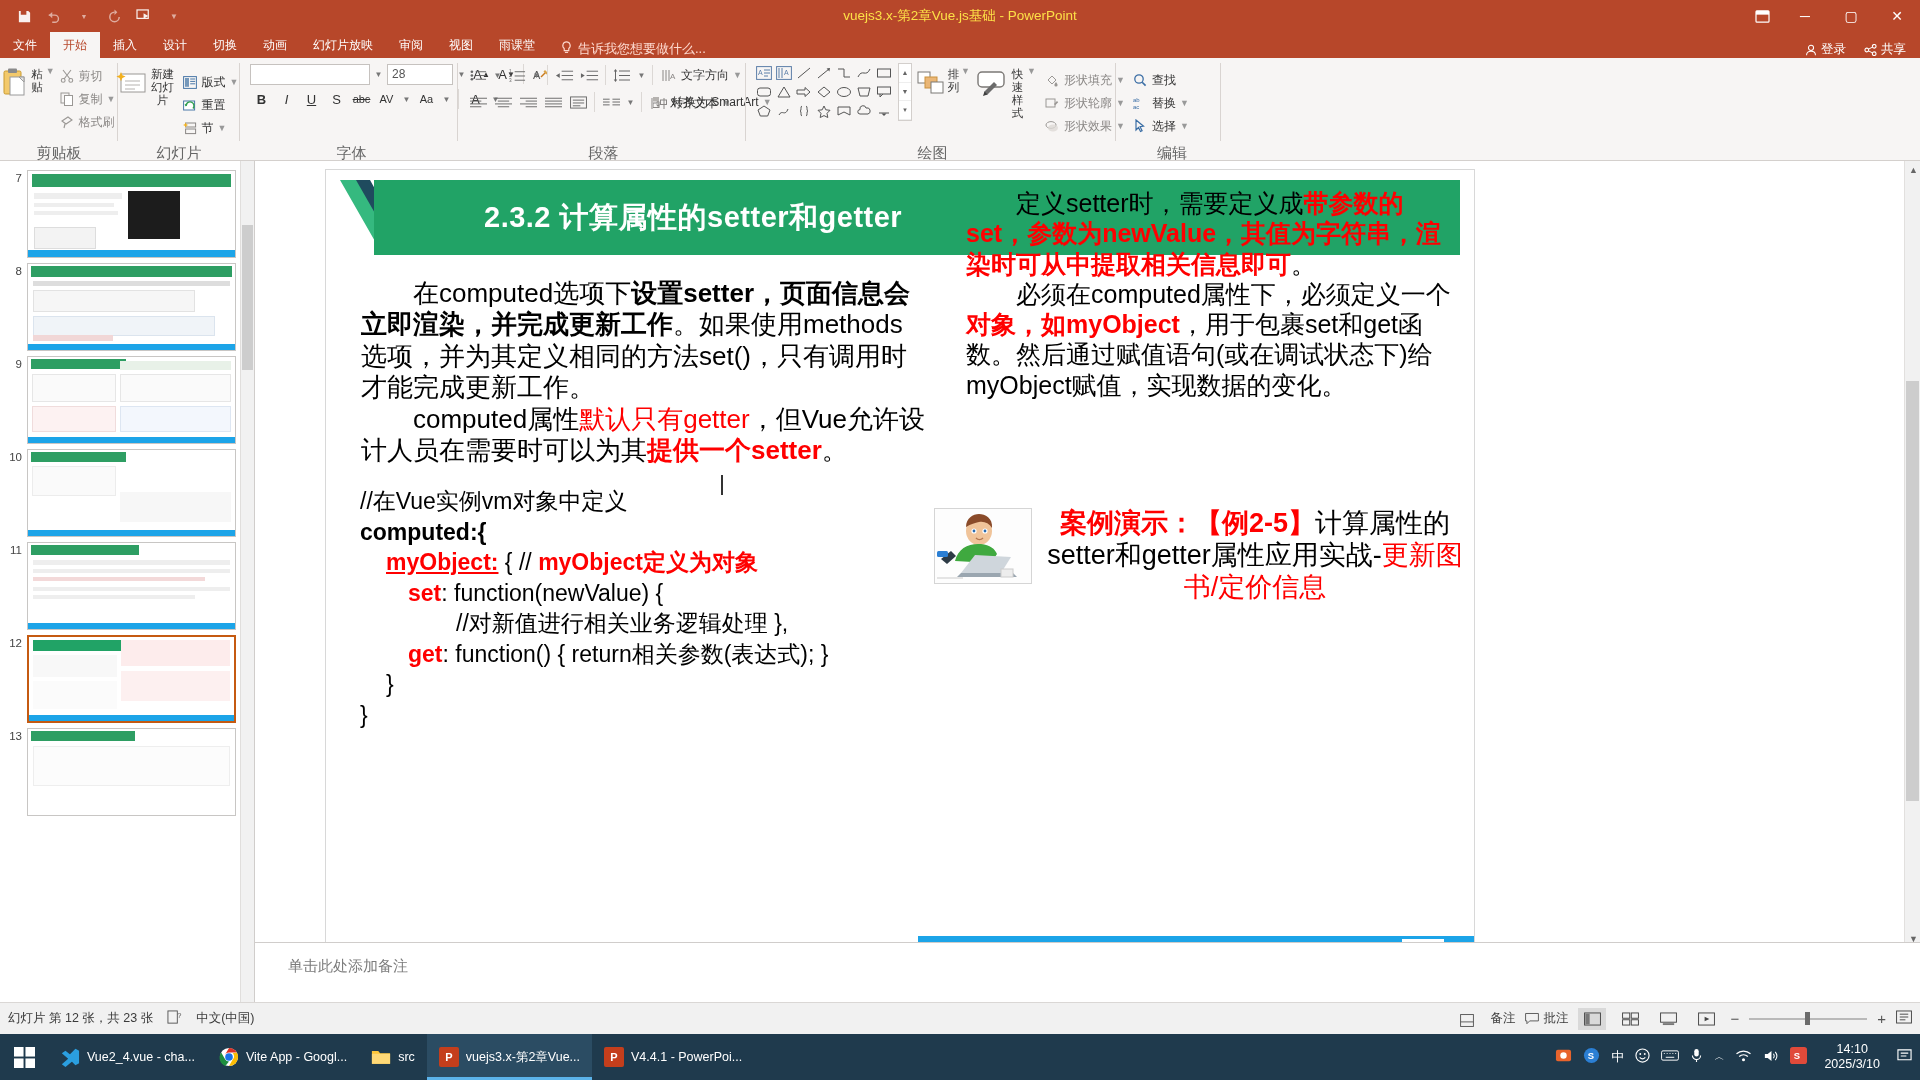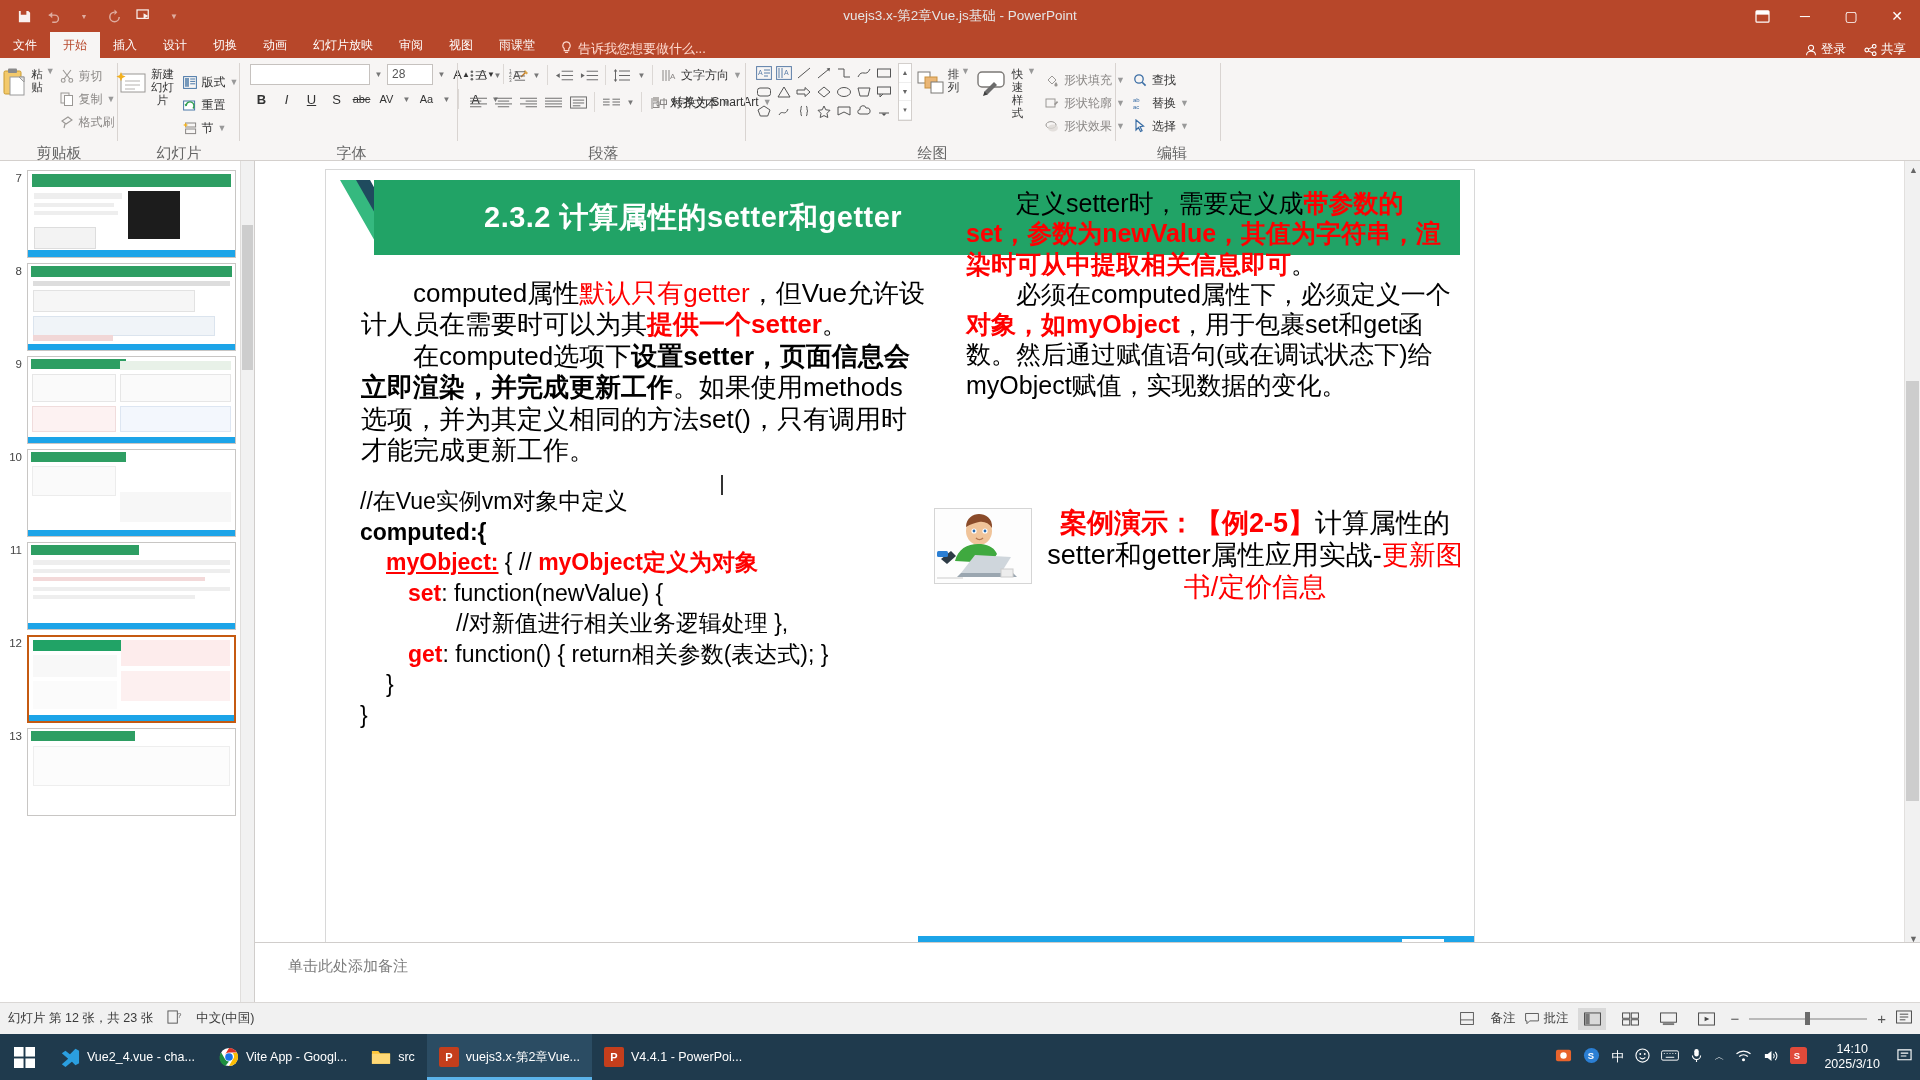--- a/index.html
+++ b/index.html
@@ -6,21 +6,21 @@
   html,body { width:1920px; height:1080px; overflow:hidden; }
   body {
     font-family: "Liberation Sans","DejaVu Sans",sans-serif;
     background:#f1f1f1; font-size:13px; color:#262626;
   }
   
   .titlebar{ height:32px; background:#b7472a; display:flex; align-items:center; position:relative; }
   .qat{ display:flex; align-items:center; gap:2px; padding-left:10px; }
   .qat .qbtn{ width:28px;height:24px;display:flex;align-items:center;justify-content:center;color:#fff;opacity:.92;}
   .qat .qbtn.dim{opacity:.55;}
-  .title-text{ position:absolute; left:0; right:0; text-align:center; color:#e5e5e5; font-size:13.5px; pointer-events:none;}
+  .title-text{ position:absolute; left:0; right:0; text-align:center; color:#fde047; font-size:13.5px; pointer-events:none;}
   .win-ctrls{ margin-left:auto; display:flex; align-items:center; height:100%;}
   .win-ctrls .wb{ width:46px;height:32px;display:flex;align-items:center;justify-content:center;color:#fff;font-size:14px;}
   .ribbon-mode{width:40px;height:32px;display:flex;align-items:center;justify-content:center;color:#fff;}
   
   .tabsrow{ height:26px; background:#b7472a; display:flex; align-items:flex-end; position:relative;}
   .tab{ height:26px; padding:0 13px; color:#fff; font-size:12px; display:flex; align-items:center; }
   .tab.active{ background:#f7f5f4; color:#b7472a;}
   .tellme{ display:flex; align-items:center; gap:5px; color:#fdd9cf; font-size:13px; padding-left:12px;}
   .signin{ margin-left:auto; display:flex; align-items:center; gap:18px; color:#fff; font-size:12.5px; padding-right:14px; }
   .signin span{display:flex;align-items:center;gap:4px;}
@@ -35,21 +35,21 @@
   .bigbtn .lbl{ text-align:center; line-height:13px; margin-top:2px;}
   .smalls{ display:flex; flex-direction:column; gap:1px; padding-top:2px;}
   .sbtn{ height:22px; display:flex; align-items:center; gap:4px; font-size:12px; color:#8a8785; padding:0 4px; white-space:nowrap;}
   .sbtn.on{color:#333;}
   .sbtn .ic{width:16px;height:16px;display:flex;align-items:center;justify-content:center;}
   .cav{font-size:9px;color:#999;}
   
   .fontgrp .row{ display:flex; align-items:center; gap:2px; height:22px;}
   .fontbox{ height:21px; border:1px solid #c6c2bf; background:#fff; display:flex;align-items:center; padding:0 4px; font-size:12px;}
   .fontbox.name{width:120px;}
-  .fontbox.size{width:46px; color:#555;}
+  .fontbox.size{width:66px; color:#555;}
   .ddc{width:13px;display:flex;align-items:center;justify-content:center;font-size:8px;color:#777;}
   .fbtn{ width:23px;height:23px; display:flex; align-items:center; justify-content:center; font-size:13px; color:#333;}
   .fbtn.small{font-size:11px;text-align:right;}
   
   .pbtn{ width:24px;height:22px;display:flex;align-items:center;justify-content:center;}
   .vsep{width:1px;height:20px;background:#dcd8d5;margin:0 3px;}
   .shapegrid{ display:grid; grid-template-columns:repeat(7,20px); grid-auto-rows:19px; }
   .shapegrid div{display:flex;align-items:center;justify-content:center;}
   .scroller{ display:flex; flex-direction:column; border:1px solid #d3cfcc; width:14px; height:58px; background:#fff; }
   .scroller div{flex:1;display:flex;align-items:center;justify-content:center;font-size:7px;color:#666;border-bottom:1px solid #eee;}
@@ -771,24 +771,24 @@
           <path fill="#1f4b5e" d="M18 2h14l10 18L52 2h14L42 44z"></path>
         </svg>
       </div>
 
       <div class="titlebanner">
         <div class="tt">2.3.2  计算属性的setter和getter</div>
       </div>
 
       <div class="col colL">
         <p style="text-indent:2em">
-          <span>computed属性</span><span class="red">默认只有getter</span><span>，但Vue允许设计人员在需要时可以为其</span><span class="redb">提供一个setter</span><span>。</span>
+          <span>在computed选项下</span><span class="b">设置setter，页面信息会立即渲染，并完成更新工作</span><span>。如果使用methods选项，并为其定义相同的方法set()，只有调用时才能完成更新工作。</span>
         </p>
         <p style="text-indent:2em">
-          <span>在computed选项下</span><span class="b">设置setter，页面信息会立即渲染，并完成更新工作</span><span>。如果使用methods选项，并为其定义相同的方法set()，只有调用时才能完成更新工作。</span>
+          <span>computed属性</span><span class="red">默认只有getter</span><span>，但Vue允许设计人员在需要时可以为其</span><span class="redb">提供一个setter</span><span>。</span>
         </p>
       </div>
 
       <div class="code">
         <div>//在Vue实例vm对象中定义</div>
         <div class="b">computed:{</div>
         <div class="ind1">
           <span class="redb" style="text-decoration:underline">myObject:</span><span> {  // </span><span class="redb">myObject定义为对象</span>
         </div>
         <div class="ind2">
@@ -874,21 +874,21 @@
     <span>幻灯片 第 12 张，共 23 张</span>
     <span>
       <svg width="15" height="15" viewBox="0 0 16 16">
           <rect x="1" y="1" width="10" height="13" fill="none" stroke="#555"></rect>
           <text x="11" y="9" font-size="8" fill="#555">?</text>
         </svg>
     </span>
     <span>中文(中国)</span>
   </div>
   <div class="sb-right">
-    <span style="display:flex;align-items:center;gap:16px">
+    <span style="display:flex;align-items:flex-end;gap:16px">
       <svg width="14" height="13" viewBox="0 0 15 14">
           <rect x=".6" y=".6" width="13.8" height="12.8" fill="none" stroke="#555"></rect>
           <path stroke="#555" d="M.6 8.5h13.8"></path>
         </svg>
       <i style="font-style:normal">备注</i>
     </span>
     <span style="display:flex;align-items:center;gap:4px">
       <svg width="14" height="13" viewBox="0 0 15 14">
           <path fill="none" stroke="#555" d="M.6 1.6h13.8v8H5l-3 3v-3H.6z"></path>
         </svg>

